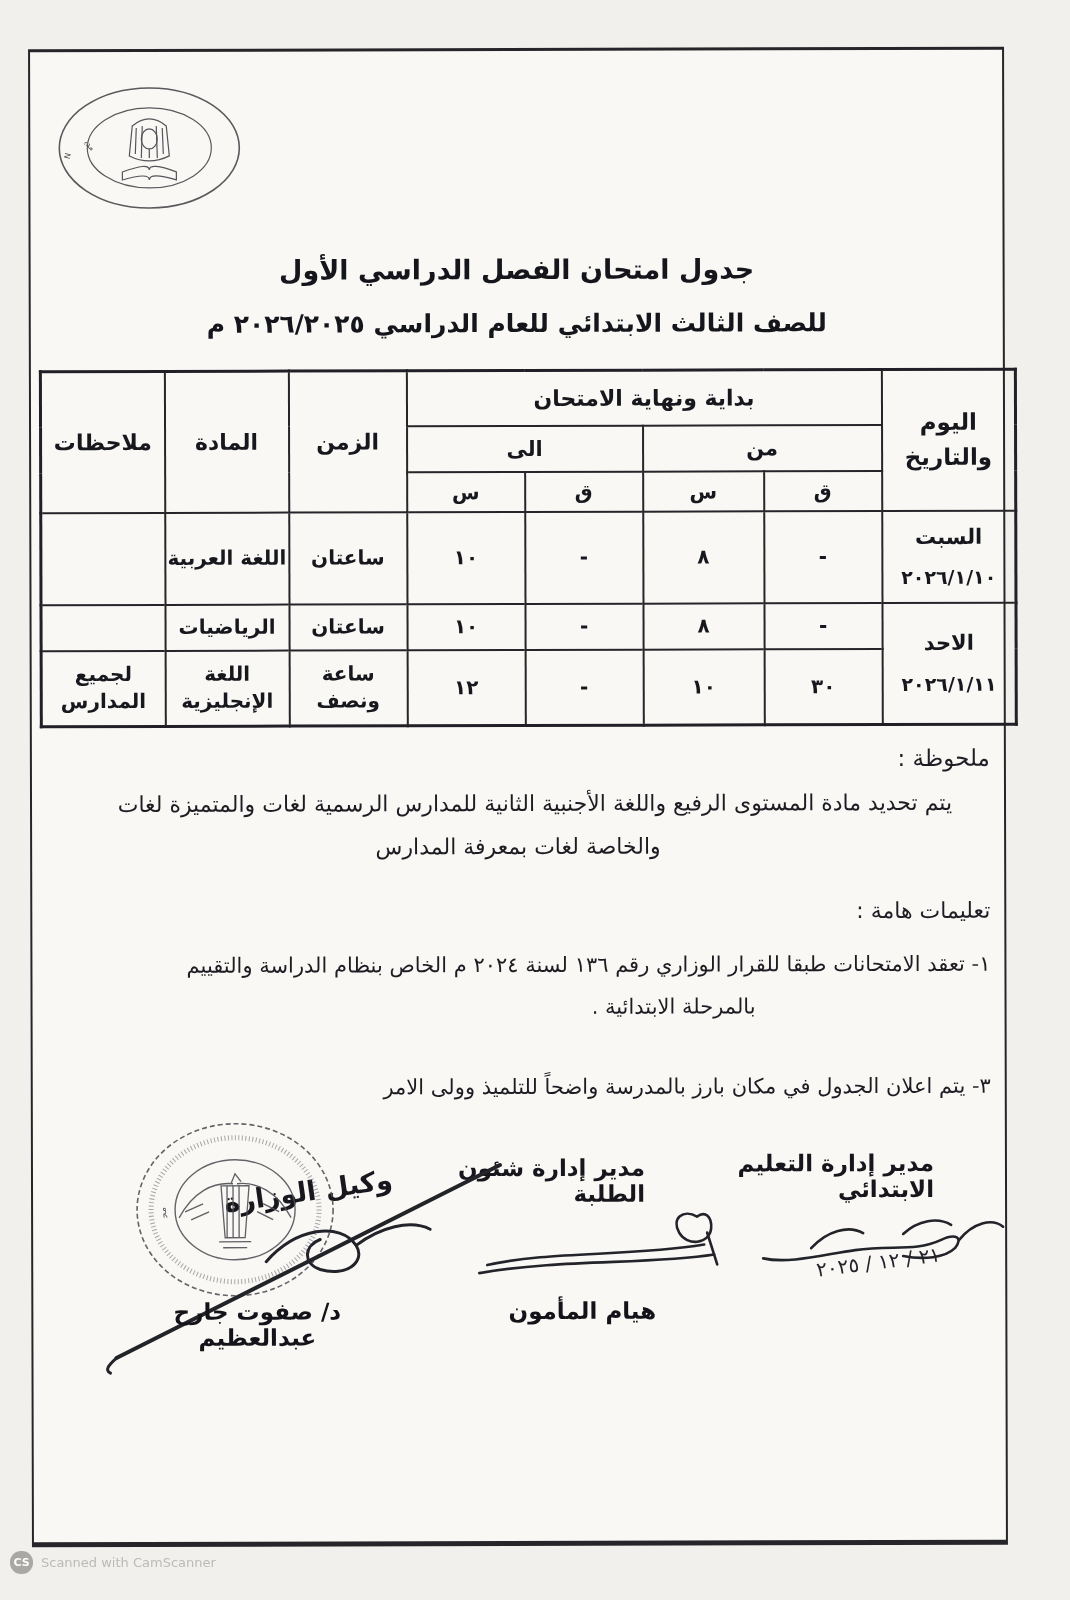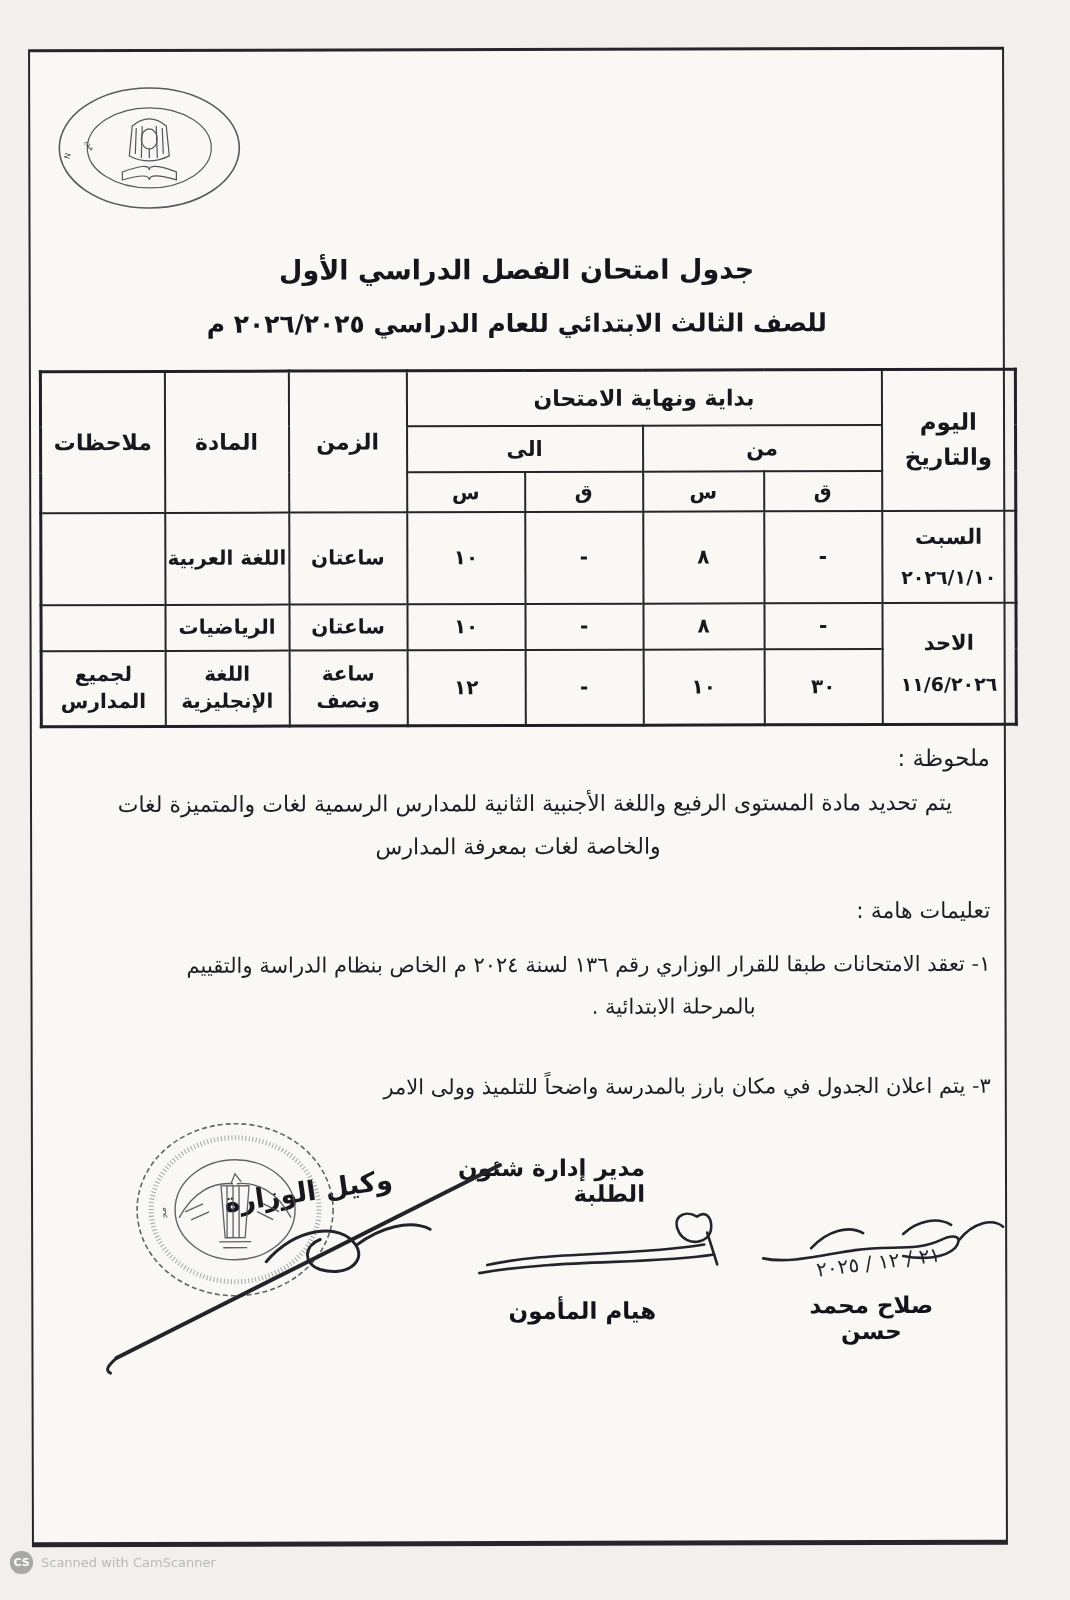--- a/index.html
+++ b/index.html
@@ -147,21 +147,21 @@
         <td>٨</td>
         <td>-</td>
         <td>١٠</td>
         <td>ساعتان</td>
         <td>اللغة العربية</td>
         <td></td>
       </tr>
       <tr class="r2">
         <td rowspan="2" class="daycell">
           <div class="dname">الاحد</div>
-          <div class="ddate">٢٠٢٦/6/١١</div>
+          <div class="ddate">٢٠٢٦/١/١١</div>
         </td>
         <td>-</td>
         <td>٨</td>
         <td>-</td>
         <td>١٠</td>
         <td>ساعتان</td>
         <td>الرياضيات</td>
         <td></td>
       </tr>
       <tr class="r3">
@@ -178,20 +178,21 @@
 
   <div class="abs note-heading">ملحوظة :</div>
   <div class="abs note-line1">يتم تحديد مادة المستوى الرفيع واللغة الأجنبية الثانية للمدارس الرسمية لغات والمتميزة لغات</div>
   <div class="abs note-line2">والخاصة لغات بمعرفة المدارس</div>
 
   <div class="abs instr-heading">تعليمات هامة :</div>
   <div class="abs instr i1a">١- تعقد الامتحانات طبقا للقرار الوزاري رقم ١٣٦ لسنة ٢٠٢٤ م الخاص بنظام الدراسة والتقييم</div>
   <div class="abs instr i1b">بالمرحلة الابتدائية .</div>
   <div class="abs instr i3">٣- يتم اعلان الجدول في مكان بارز بالمدرسة واضحاً للتلميذ وولى الامر</div>
 
+  <div class="abs sig-title st-right">مدير إدارة التعليم الابتدائي</div>
   <div class="abs sig-title st-mid">مدير إدارة شئون الطلبة</div>
   <div class="abs wakeel">وكيل الوزارة</div>
 
   <svg class="abs stamp-box" viewBox="0 0 205 180">
     <g stroke="#4e4e55" fill="none" opacity="0.88">
       <ellipse cx="102" cy="90" rx="98" ry="86" stroke-width="1.6" stroke-dasharray="5,3"></ellipse>
       <ellipse cx="102" cy="90" rx="84" ry="72" stroke-width="5" stroke-dasharray="1,2.5" opacity="0.55"></ellipse>
       <ellipse cx="102" cy="90" rx="60" ry="50" stroke-width="1.4"></ellipse>
     </g>
     <defs>
@@ -231,21 +232,21 @@
 
   <svg class="abs sig-hayam" viewBox="0 0 265 80">
     <g stroke="#23232a" fill="none" stroke-width="2.6" stroke-linecap="round">
       <path d="M228,14 C214,6 202,16 210,30 C218,44 240,42 242,26 C243,14 236,8 228,14"></path>
       <path d="M238,30 L248,62"></path>
       <path d="M18,62 C80,48 160,54 235,42"></path>
       <path d="M10,70 C90,56 180,62 245,52"></path>
     </g>
   </svg>
 
-  <div class="abs sig-name nm-right">صلاح محمد حسن</div>
   <div class="abs sig-name nm-mid">هيام المأمون</div>
+  <div class="abs sig-name nm-left">د/ صفوت جارح عبدالعظيم</div>
 
 </div>
 
 <div class="wm">
   <div class="wm-icon">CS</div>
   <div class="wm-text">Scanned with CamScanner</div>
 </div>
 
 </body></html>

